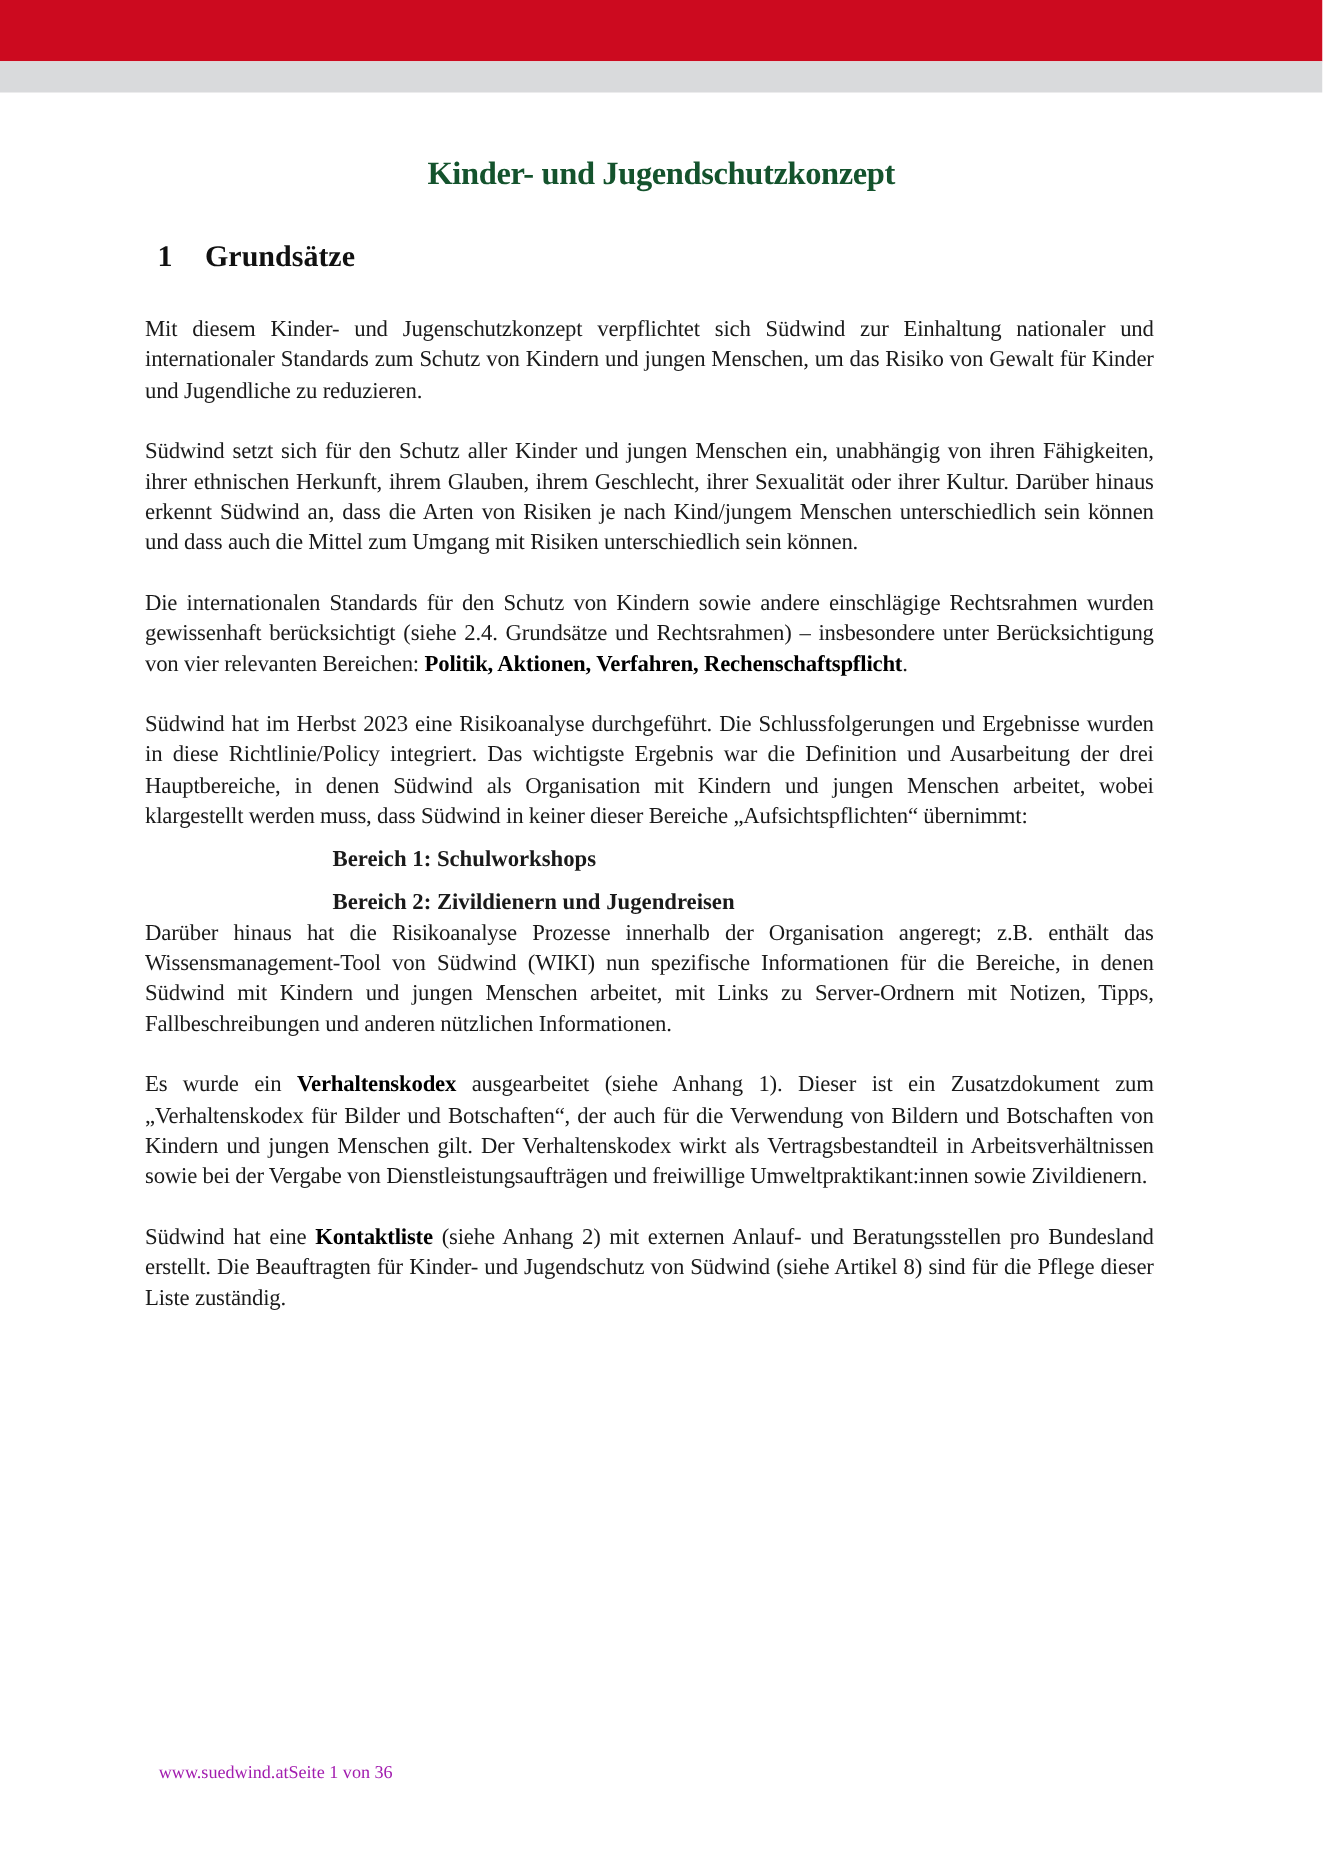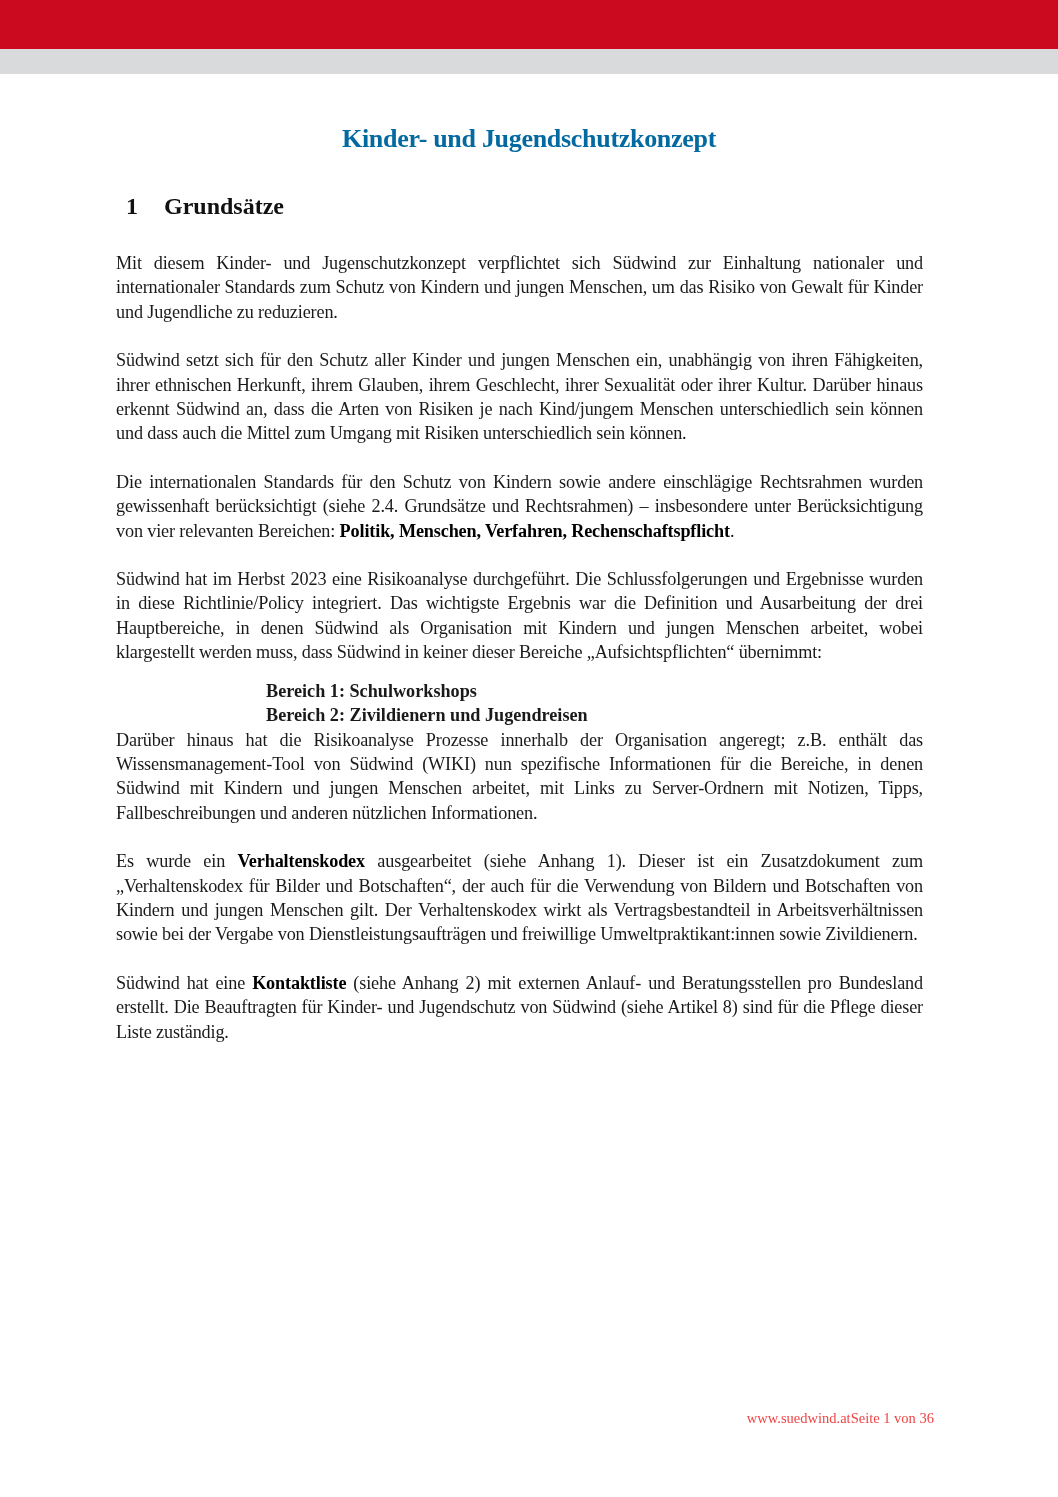--- a/index.html
+++ b/index.html
@@ -4,56 +4,56 @@
 <style>
   html, body { margin: 0; padding: 0; }
   body {
     width: 1058px; height: 1497px; background: #ffffff; position: relative; overflow: hidden;
     font-family: "Liberation Serif", "DejaVu Serif", serif; color: #1a1a1a;
   }
   .band-red { position: absolute; left: 0; top: 0; width: 1058px; height: 49px; background: #cc0a1f; }
   .band-gray { position: absolute; left: 0; top: 49px; width: 1058px; height: 25px; background: #d9dadc; }
   .title {
     position: absolute; top: 124px; left: 0; width: 1058px; text-align: center;
-    font-size: 26px; font-weight: bold; letter-spacing: -0.3px; color: #0369a1;
+    font-size: 26px; font-weight: bold; letter-spacing: -0.3px; color: #14532d;
   }
   .h1 {
     position: absolute; top: 193px; left: 126px; font-size: 24px; font-weight: bold; color: #111;
   }
   .h1 .num { display: inline-block; width: 38px; }
   .content { position: absolute; left: 116px; top: 251px; width: 807px; }
   p {
     margin: 0 0 24px 0; font-size: 18.2px; line-height: 24.4px; text-align: justify;
     letter-spacing: -0.15px;
   }
-  p.tight { margin-bottom: 14px; }
+  p.tight { margin-bottom: 0; }
   .bereiche { margin: 0; padding-left: 150px; font-size: 18.2px; line-height: 24.4px; font-weight: bold; }
-  .bereiche div { white-space: nowrap; }
+  .bereiche div { white-space: nowrap; margin-top: 10px; }
   b { font-weight: bold; color: #000; }
   .footer {
-    position: absolute; top: 1410px; left: 127px; width: 807px; font-size: 14.5px; color: #ef4444;
-    display: flex; justify-content: flex-end;
+    position: absolute; top: 1410px; left: 127px; width: 807px; font-size: 14.5px; color: #a21caf;
+    display: flex; justify-content: flex-start;
   }
 </style>
 </head>
 <body>
 
 <div class="band-red" style="background: rgb(204, 10, 31);"></div>
 <div class="band-gray" style="background: rgb(217, 218, 220);"></div>
 
 <div class="title">Kinder- und Jugendschutzkonzept</div>
 
 <div class="h1">
   <span class="num">1</span><span>Grundsätze</span>
 </div>
 
 <div class="content">
   <p>Mit diesem Kinder- und Jugenschutzkonzept verpflichtet sich Südwind zur Einhaltung nationaler und internationaler Standards zum Schutz von Kindern und jungen Menschen, um das Risiko von Gewalt für Kinder und Jugendliche zu reduzieren.</p>
   <p>Südwind setzt sich für den Schutz aller Kinder und jungen Menschen ein, unabhängig von ihren Fähigkeiten, ihrer ethnischen Herkunft, ihrem Glauben, ihrem Geschlecht, ihrer Sexualität oder ihrer Kultur. Darüber hinaus erkennt Südwind an, dass die Arten von Risiken je nach Kind/jungem Menschen unterschiedlich sein können und dass auch die Mittel zum Umgang mit Risiken unterschiedlich sein können.</p>
-  <p><span>Die internationalen Standards für den Schutz von Kindern sowie andere einschlägige Rechtsrahmen wurden gewissenhaft berücksichtigt (siehe 2.4. Grundsätze und Rechtsrahmen) – insbesondere unter Berücksichtigung von vier relevanten Bereichen: </span><b>Politik, Menschen, Verfahren, Rechenschaftspflicht</b><span>.</span></p>
+  <p><span>Die internationalen Standards für den Schutz von Kindern sowie andere einschlägige Rechtsrahmen wurden gewissenhaft berücksichtigt (siehe 2.4. Grundsätze und Rechtsrahmen) – insbesondere unter Berücksichtigung von vier relevanten Bereichen: </span><b>Politik, Aktionen, Verfahren, Rechenschaftspflicht</b><span>.</span></p>
   <p class="tight">Südwind hat im Herbst 2023 eine Risikoanalyse durchgeführt. Die Schlussfolgerungen und Ergebnisse wurden in diese Richtlinie/Policy integriert. Das wichtigste Ergebnis war die Definition und Ausarbeitung der drei Hauptbereiche, in denen Südwind als Organisation mit Kindern und jungen Menschen arbeitet, wobei klargestellt werden muss, dass Südwind in keiner dieser Bereiche „Aufsichtspflichten“ übernimmt:</p>
   <div class="bereiche">
     <div>Bereich 1: Schulworkshops</div>
     <div>Bereich 2: Zivildienern und Jugendreisen</div>
   </div>
   <p>Darüber hinaus hat die Risikoanalyse Prozesse innerhalb der Organisation angeregt; z.B. enthält das Wissensmanagement-Tool von Südwind (WIKI) nun spezifische Informationen für die Bereiche, in denen Südwind mit Kindern und jungen Menschen arbeitet, mit Links zu Server-Ordnern mit Notizen, Tipps, Fallbeschreibungen und anderen nützlichen Informationen.</p>
   <p><span>Es wurde ein </span><b>Verhaltenskodex</b><span> ausgearbeitet (siehe Anhang 1). Dieser ist ein Zusatzdokument zum „Verhaltenskodex für Bilder und Botschaften“, der auch für die Verwendung von Bildern und Botschaften von Kindern und jungen Menschen gilt. Der Verhaltenskodex wirkt als Vertragsbestandteil in Arbeitsverhältnissen sowie bei der Vergabe von Dienstleistungsaufträgen und freiwillige Umweltpraktikant:innen sowie Zivildienern.</span></p>
   <p><span>Südwind hat eine </span><b>Kontaktliste</b><span> (siehe Anhang 2) mit externen Anlauf- und Beratungsstellen pro Bundesland erstellt. Die Beauftragten für Kinder- und Jugendschutz von Südwind (siehe Artikel 8) sind für die Pflege dieser Liste zuständig.</span></p>
 </div>
 

